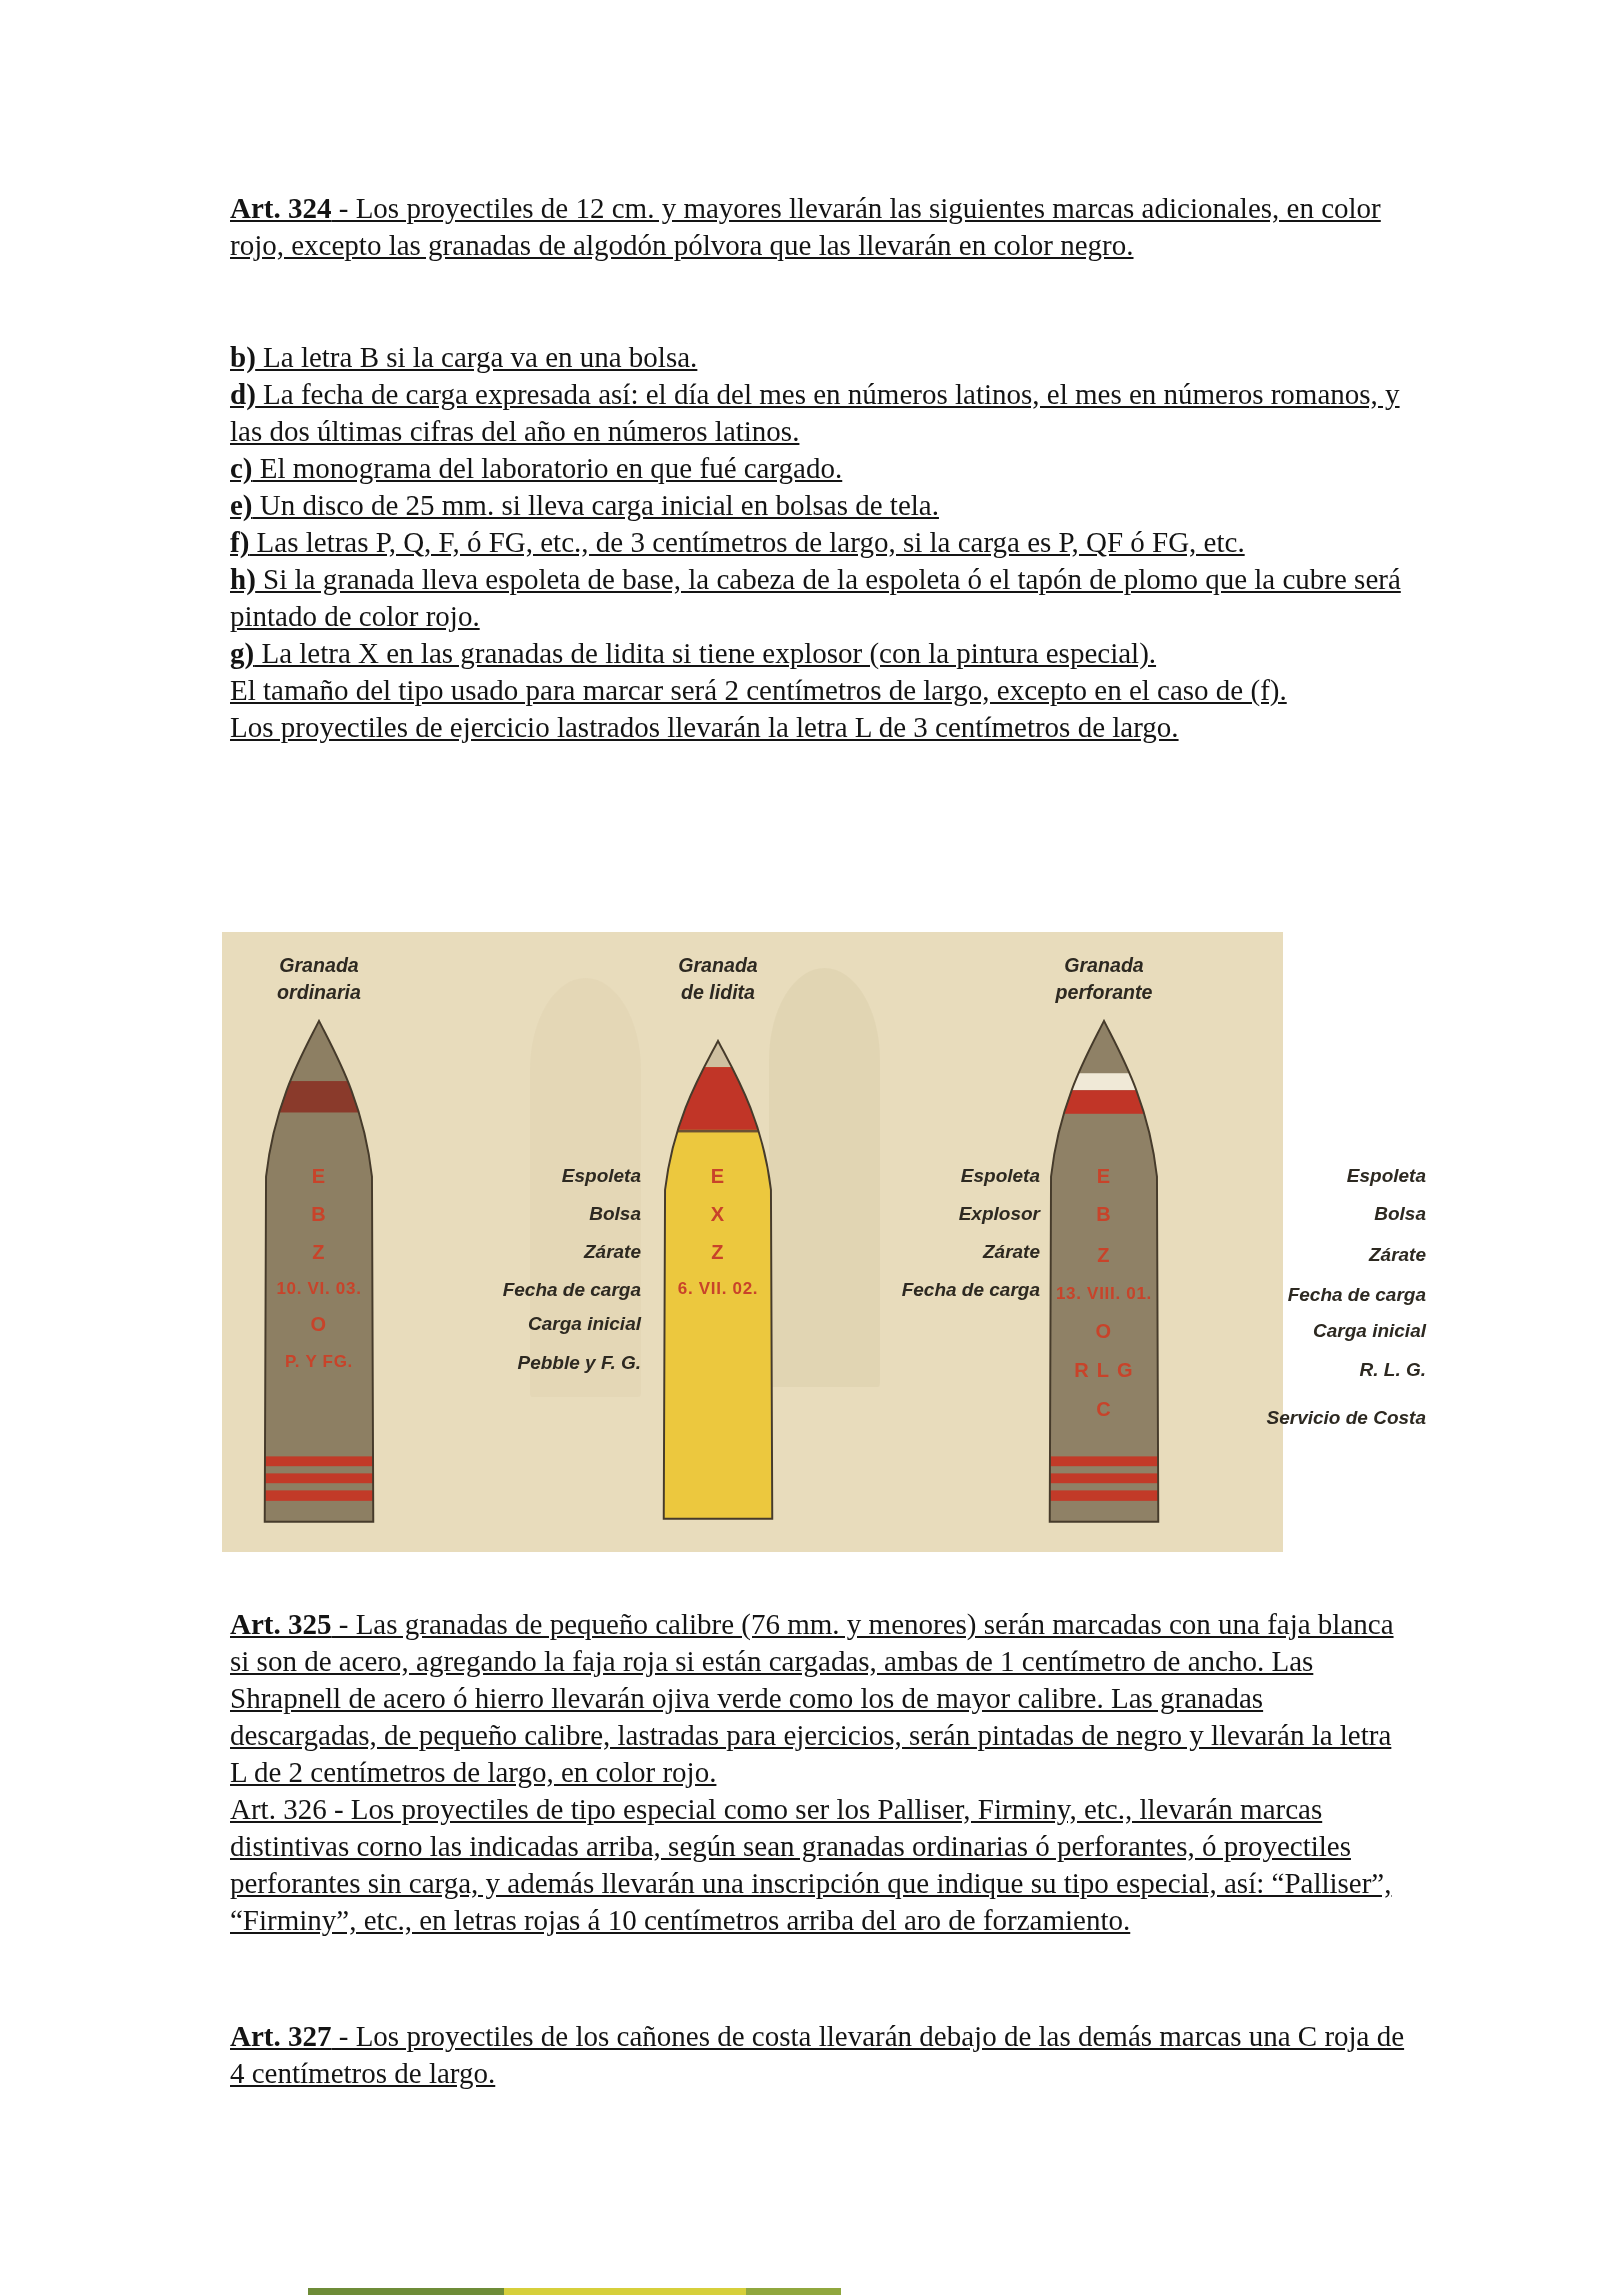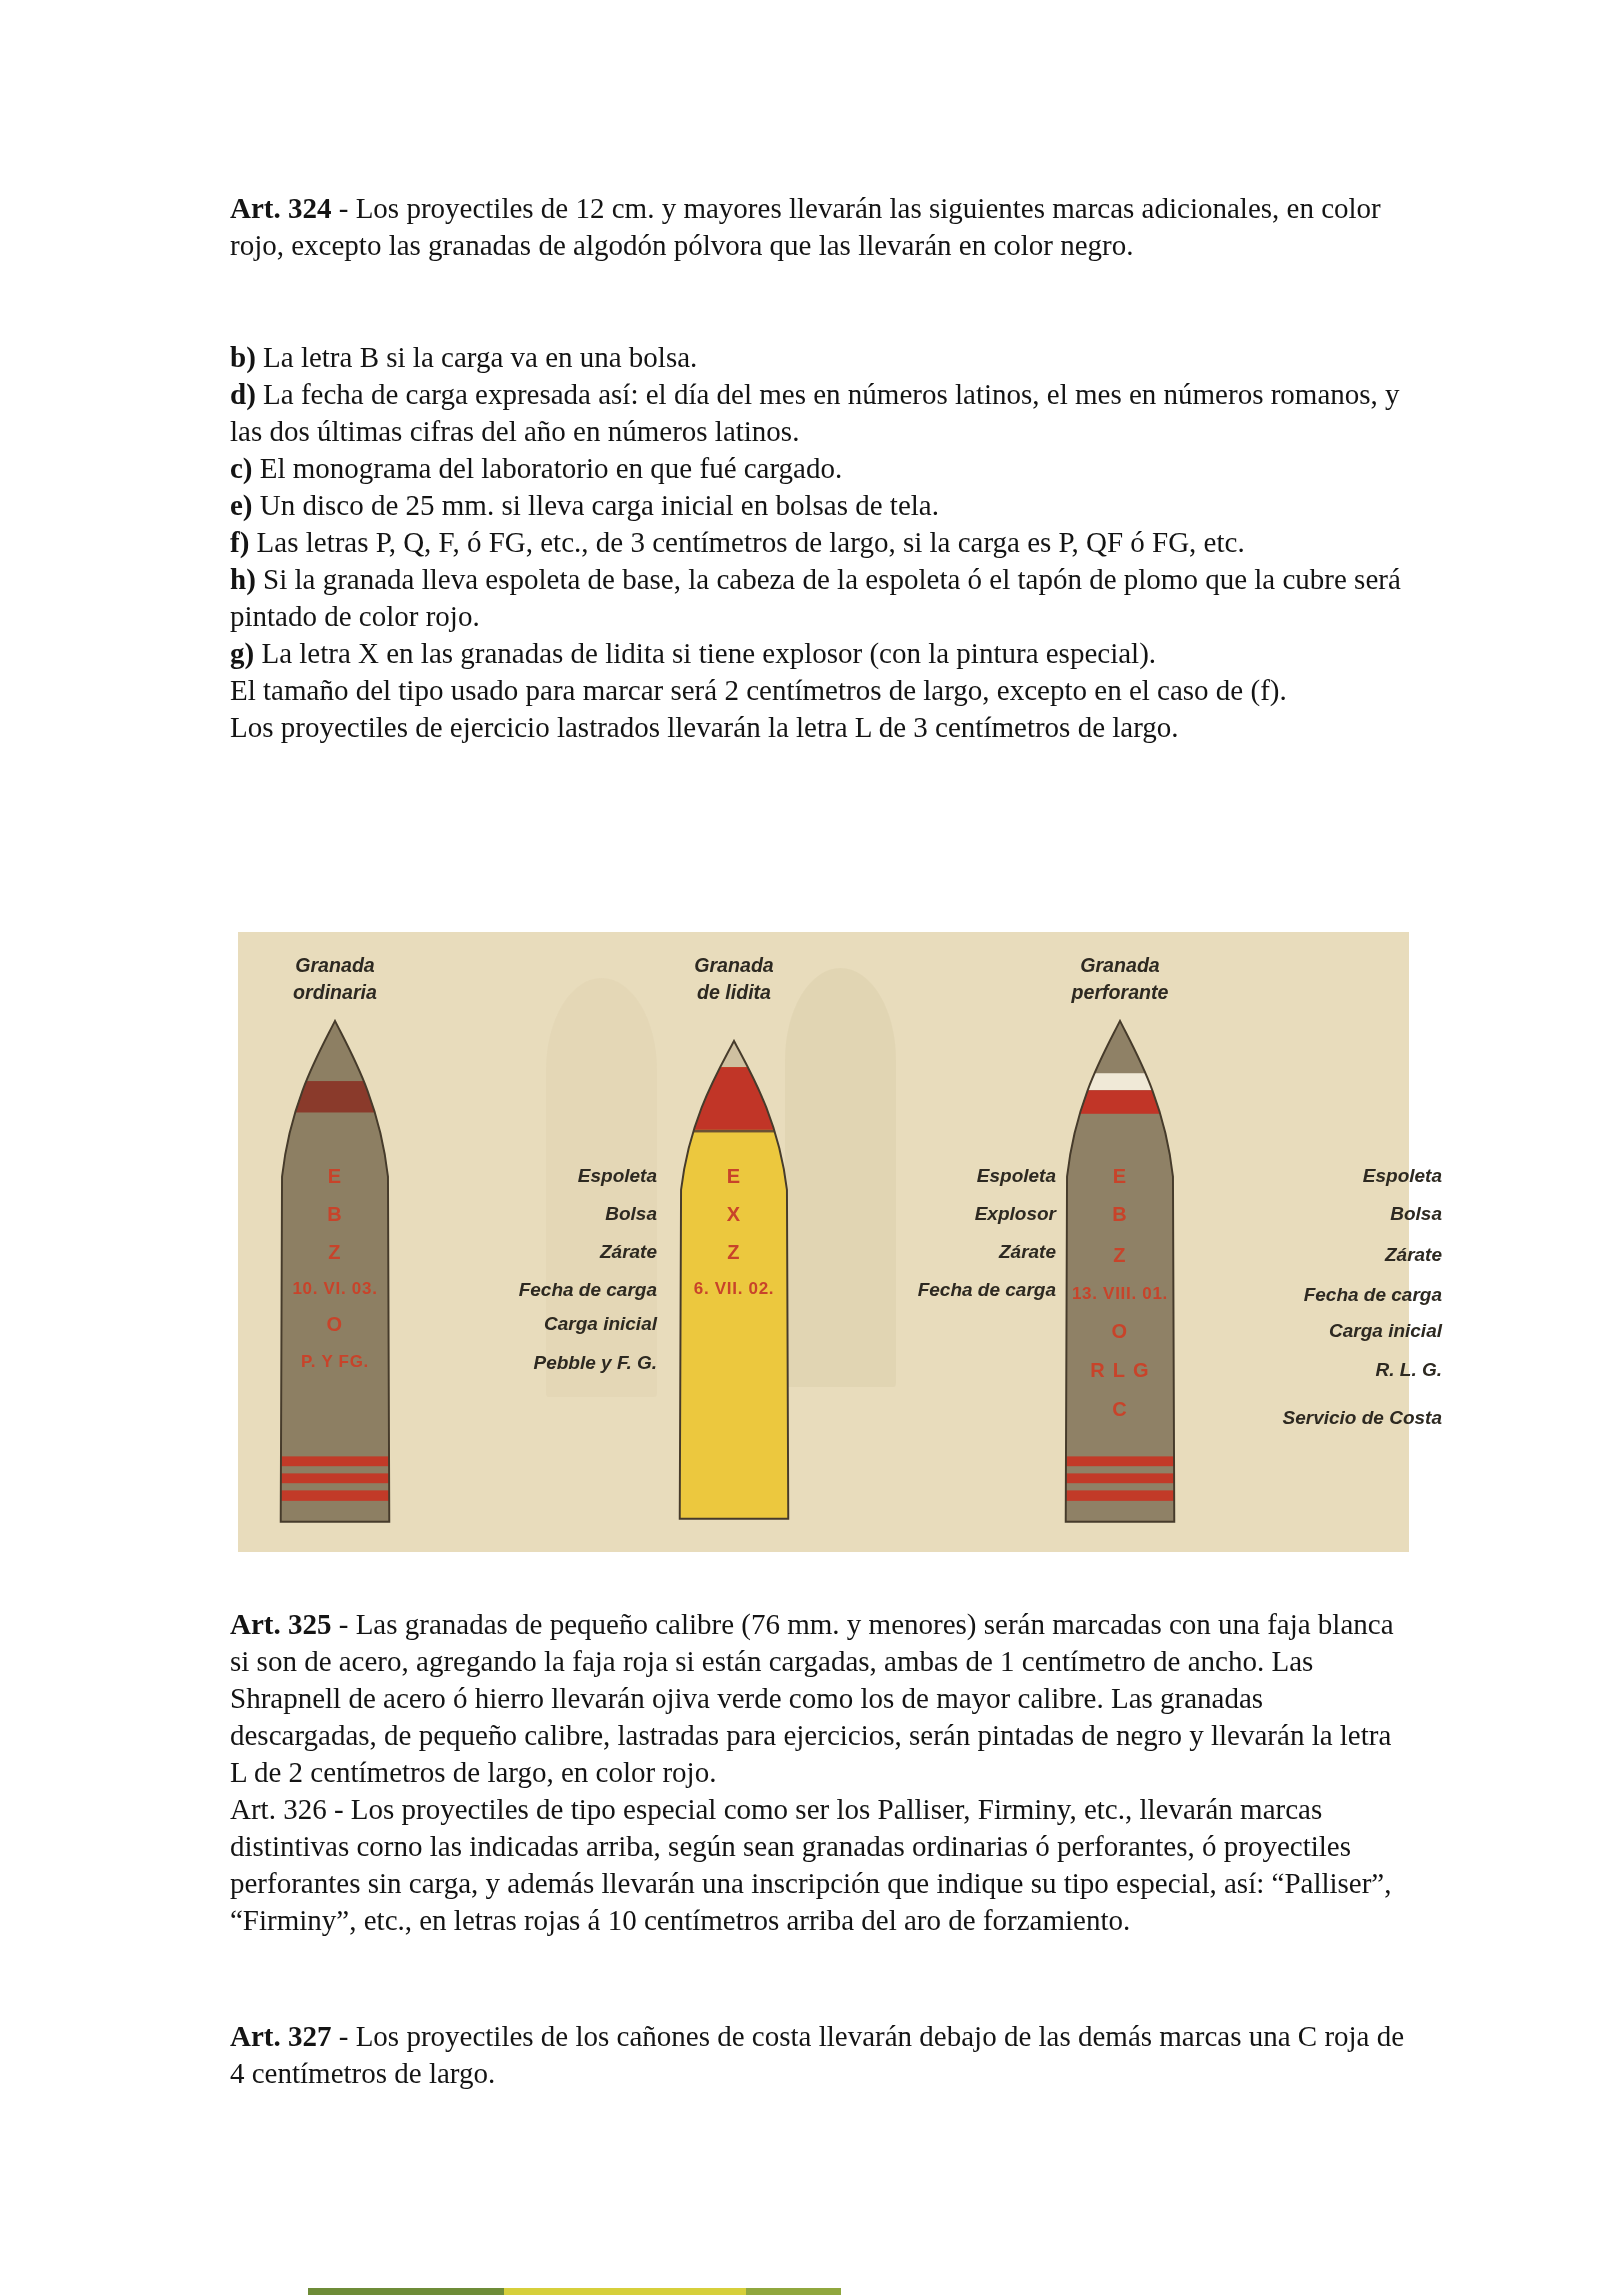--- a/index.html
+++ b/index.html
@@ -3,29 +3,29 @@
 <meta charset="utf-8">
 <style>
   html, body { margin:0; padding:0; }
   body {
     width:1623px; height:2295px; position:relative;
     background:#ffffff; color:#141414;
     font-family:"Liberation Serif", serif;
   }
   .textblock {
     position:absolute; left:230px; width:1178px;
-    font-size:29px; line-height:37px; text-align:left;
+    font-size:29px; line-height:37px; text-align:left;text-decoration:underline;
   }
   .textblock b { font-weight:bold; }
   .li { margin:0; }
 
   
   .plate {
-    position:absolute; left:238px; top:932px; width:1171px; height:620px;
-    background:#e8dcbc; overflow:visible;
+    position:absolute; left:222px; top:932px; width:1053px; height:620px;
+    background:#e8dcbc; overflow:visible;padding-left:8px;
   }
   .ghost {
     position:absolute; width:111px; height:419px;
     background:#c3b289; opacity:0.16;
     border-radius:50% 50% 2.6px 2.6px / 22% 22% 1% 1%;
   }
   .shell-group { position:absolute; top:19.6px; width:393px; height:592px; }
   .shell-title {
     position:absolute; top:0; left:0; width:144px; text-align:center;
     font-family:"Liberation Sans", sans-serif; font-style:italic; font-weight:700;

